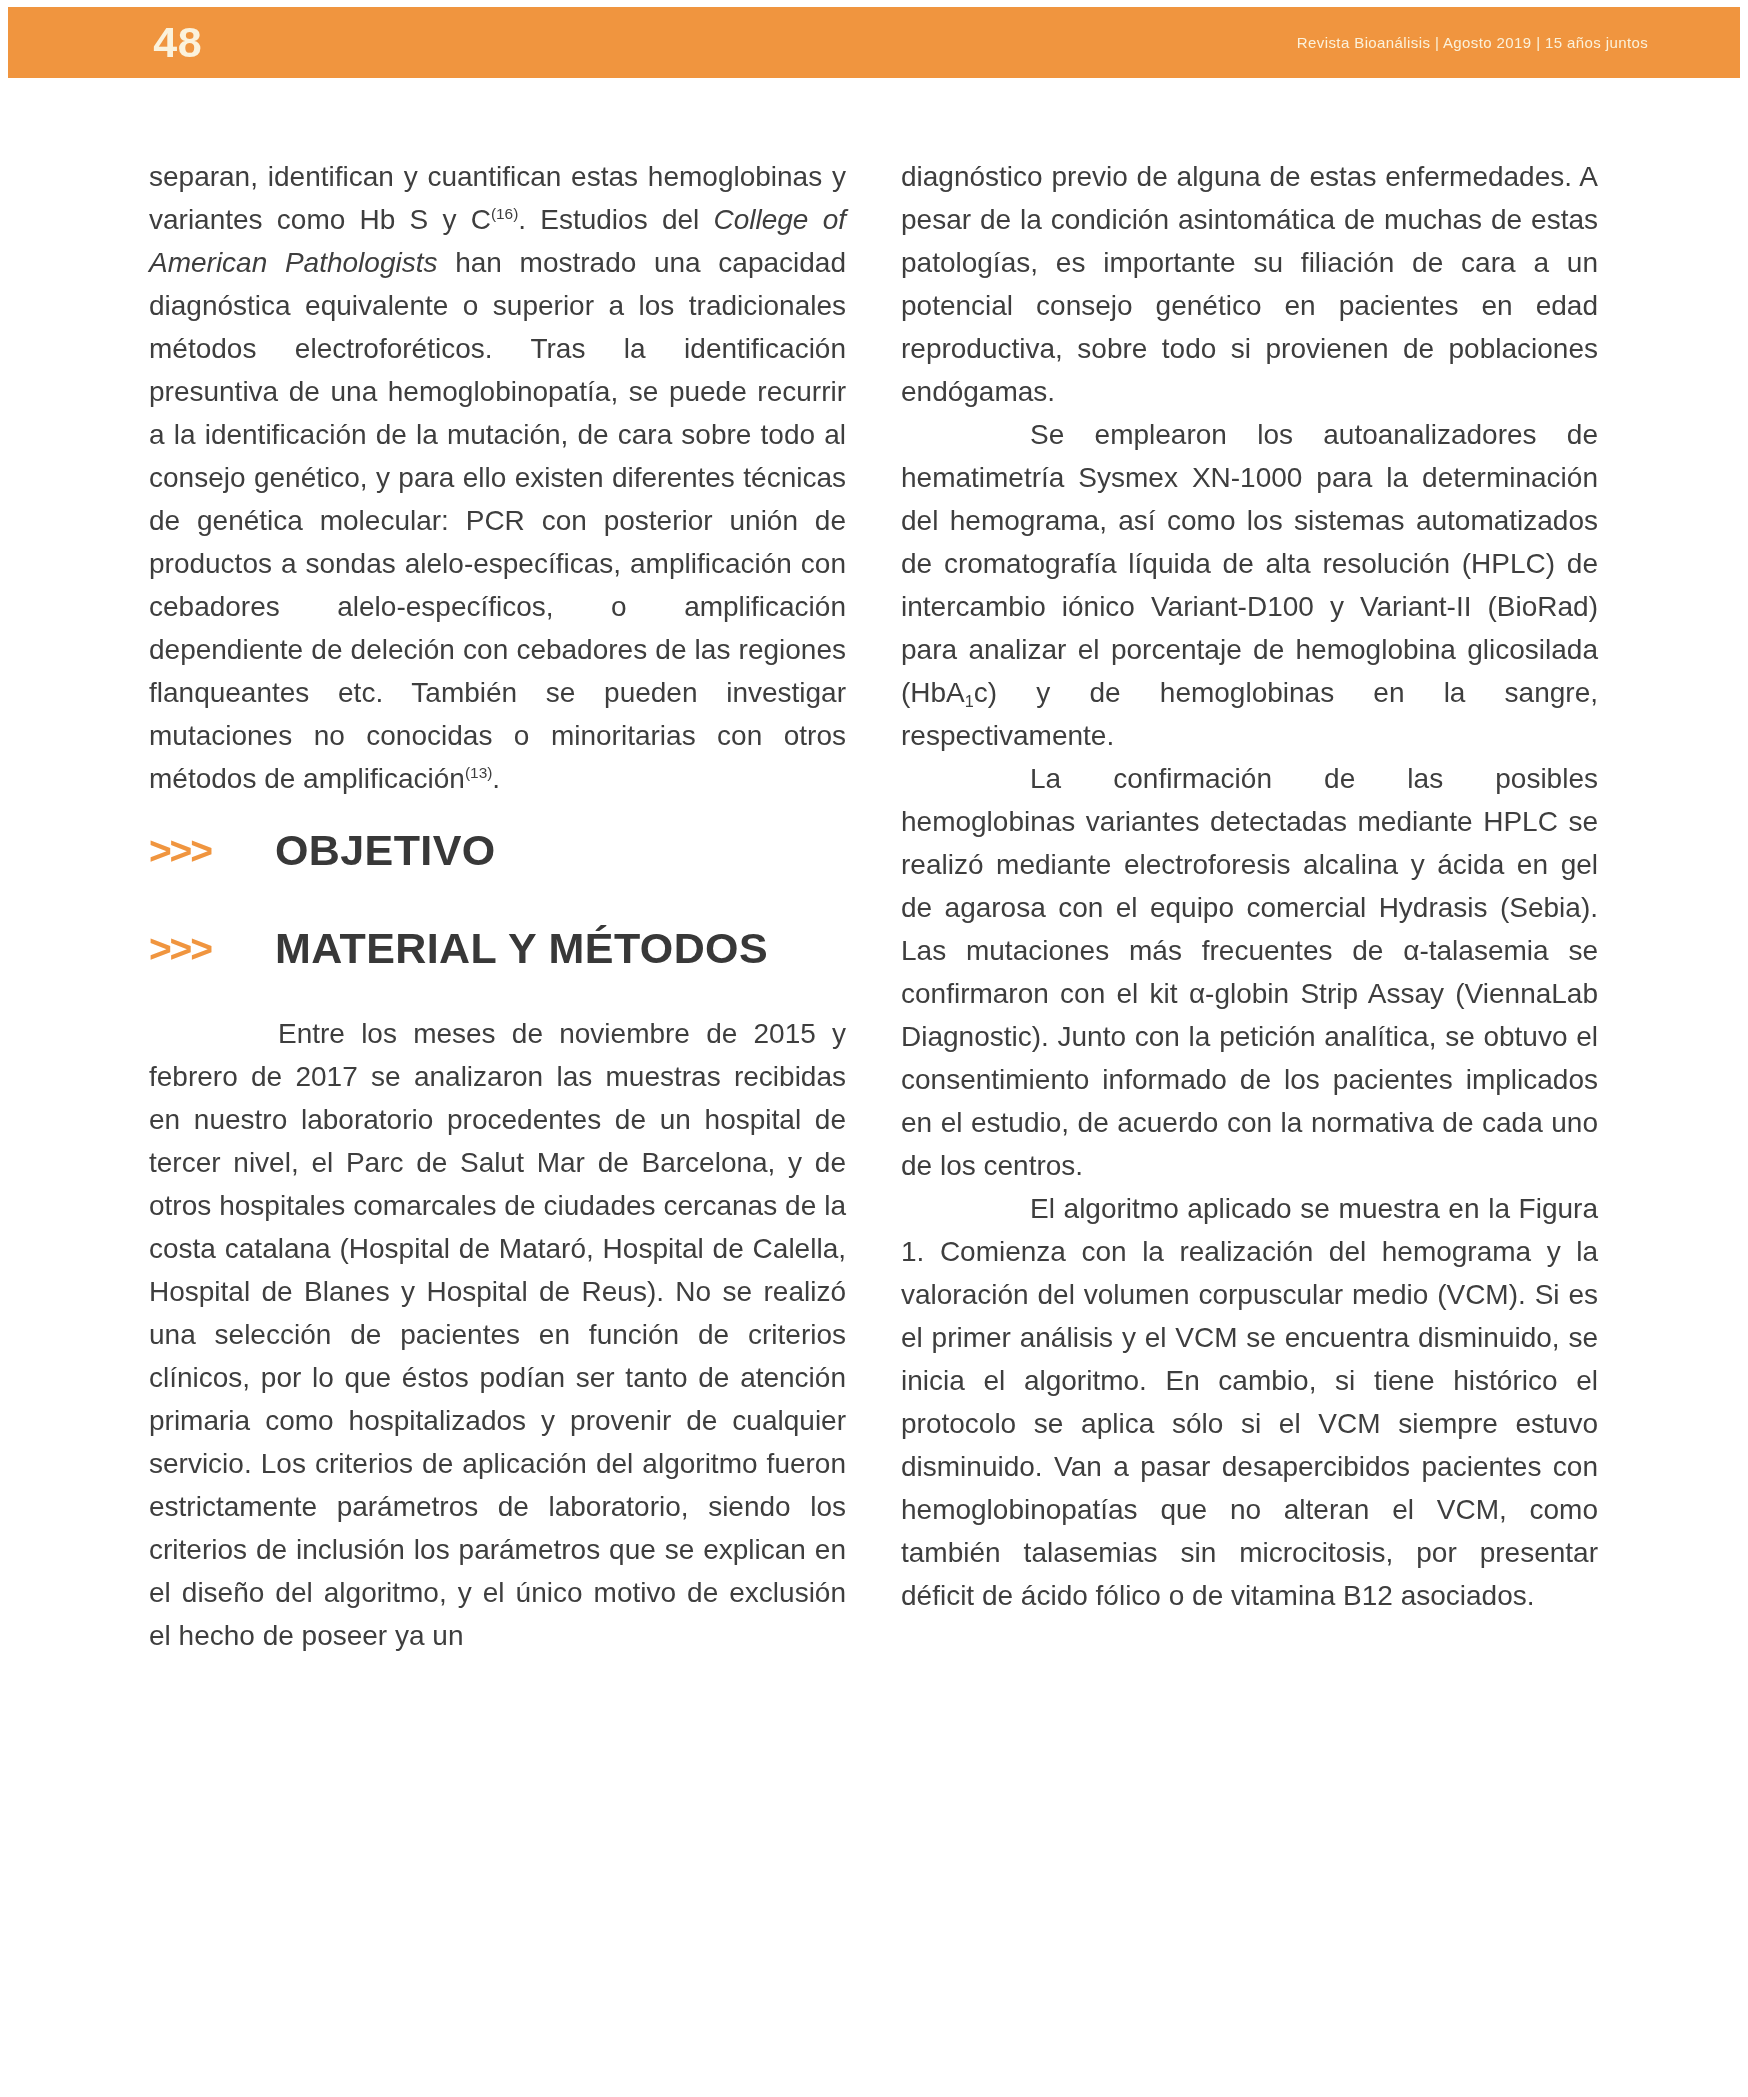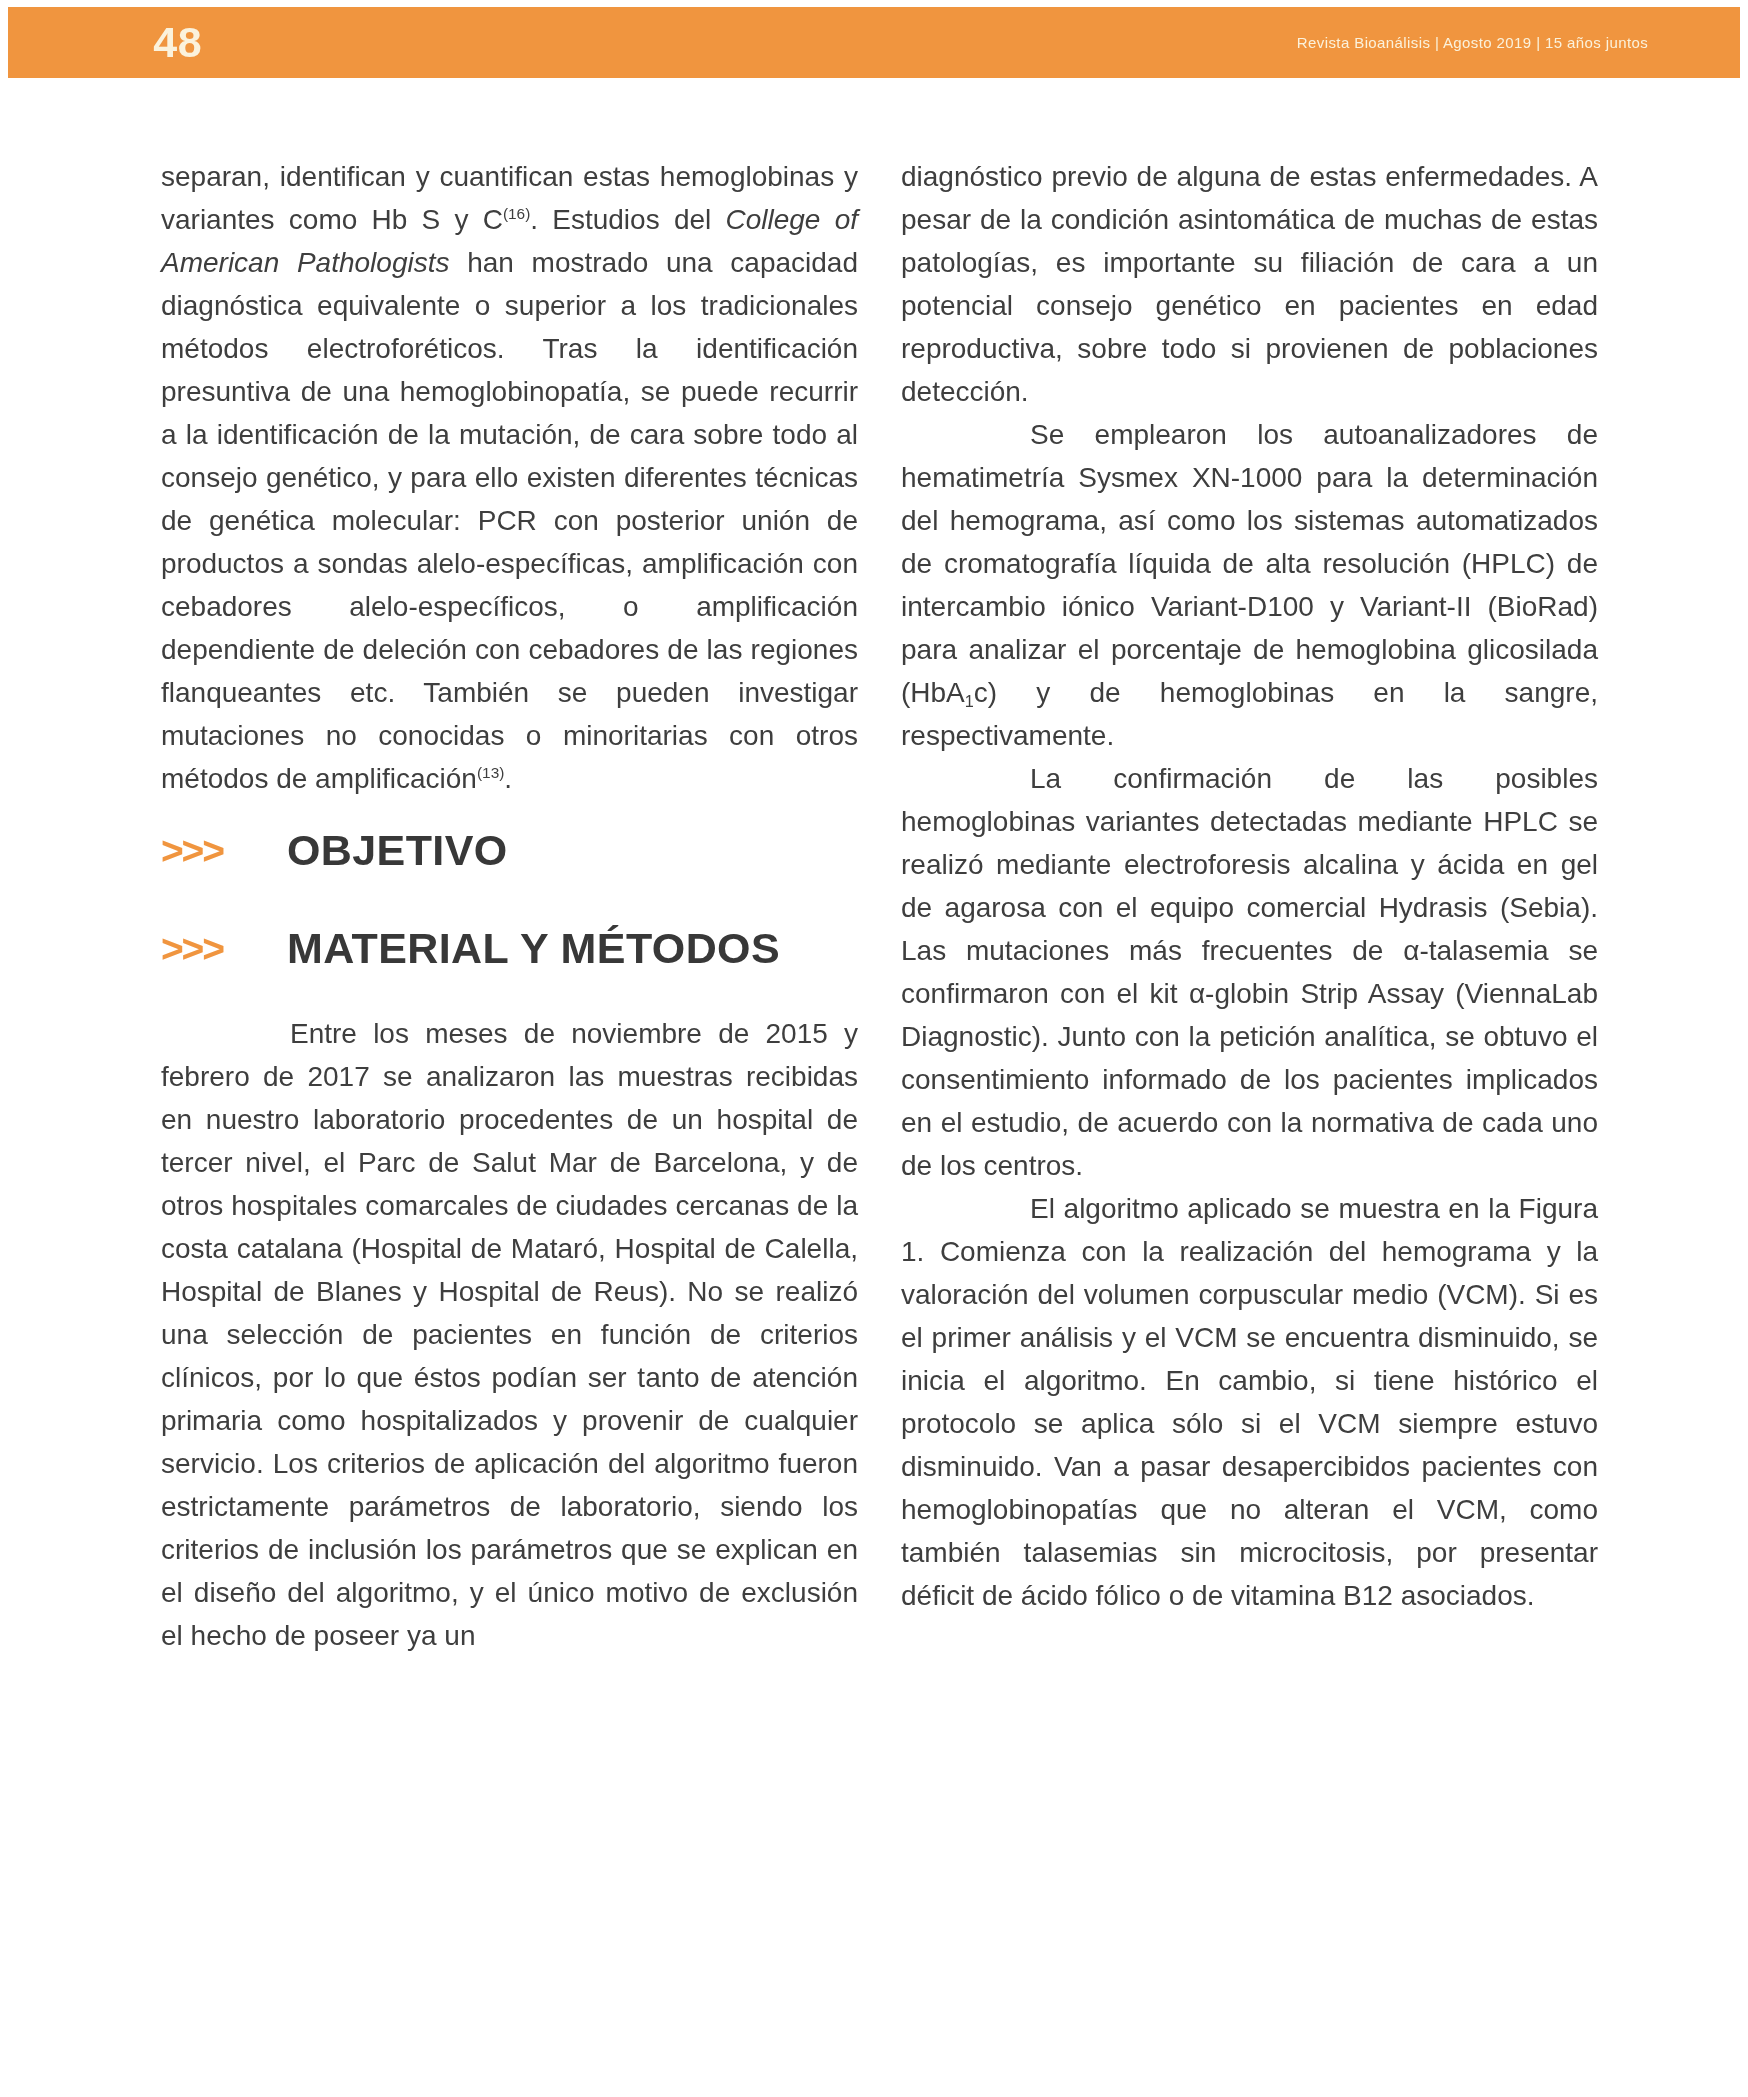--- a/index.html
+++ b/index.html
@@ -39,21 +39,21 @@
     color: var(--header_text, #FBF2DC);
   }
 
   
   .col {
     position: absolute;
     top: 155px;
     width: 697px;
     color: var(--body_text, #3E3E3E);
   }
-  .col-left  { left: 149px; margin-left: 12px; }
+  .col-left  { left: 149px; }
   .col-right { left: 901px; }
 
   p.body {
     margin: 0;
     font-size: 28px;
     line-height: 43px;
     text-align: justify;
   }
   p.indent { text-indent: 129px; }
   p.gap    { }
@@ -113,21 +113,21 @@
 
     <h2 class="section mym">
       <span class="chev">&gt;&gt;&gt;</span>
       <span class="section-label">MATERIAL Y MÉTODOS</span>
     </h2>
 
     <p class="body indent"><span>Entre los meses de noviembre de 2015 y febrero de 2017 se analizaron las muestras recibidas en nuestro laboratorio procedentes de un hospital de tercer nivel, el Parc de Salut Mar de Barcelona, y de otros hospitales comarcales de ciudades cercanas de la costa catalana (Hospital de Mataró, Hospital de Calella, Hospital de Blanes y Hospital de Reus). No se realizó una selección de pacientes en función de criterios clínicos, por lo que éstos podían ser tanto de atención primaria como hospitalizados y provenir de cualquier servicio. Los criterios de aplicación del algoritmo fueron estrictamente parámetros de laboratorio, siendo los criterios de inclusión los parámetros que se explican en el diseño del algoritmo, y el único motivo de exclusión el hecho de poseer ya un</span></p>
   </section>
 
   <section class="col col-right">
-    <p class="body"><span>diagnóstico previo de alguna de estas enfermedades. A pesar de la condición asintomática de muchas de estas patologías, es importante su filiación de cara a un potencial consejo genético en pacientes en edad reproductiva, sobre todo si provienen de poblaciones detección.</span></p>
+    <p class="body"><span>diagnóstico previo de alguna de estas enfermedades. A pesar de la condición asintomática de muchas de estas patologías, es importante su filiación de cara a un potencial consejo genético en pacientes en edad reproductiva, sobre todo si provienen de poblaciones endógamas.</span></p>
 
     <p class="body indent gap"><span>Se emplearon los autoanalizadores de hematimetría Sysmex XN-1000 para la determinación del hemograma, así como los sistemas automatizados de cromatografía líquida de alta resolución (HPLC) de intercambio iónico Variant-D100 y Variant-II (BioRad) para analizar el porcentaje de hemoglobina glicosilada (HbA</span><sub>1</sub><span>c) y de hemoglobinas en la sangre, respectivamente.</span></p>
 
     <p class="body indent gap"><span>La confirmación de las posibles hemoglobinas variantes detectadas mediante HPLC se realizó mediante electroforesis alcalina y ácida en gel de agarosa con el equipo comercial Hydrasis (Sebia). Las mutaciones más frecuentes de α-talasemia se confirmaron con el kit α-globin Strip Assay (ViennaLab Diagnostic). Junto con la petición analítica, se obtuvo el consentimiento informado de los pacientes implicados en el estudio, de acuerdo con la normativa de cada uno de los centros.</span></p>
 
 
     <p class="body indent"><span>El algoritmo aplicado se muestra en la Figura 1. Comienza con la realización del hemograma y la valoración del volumen corpuscular medio (VCM). Si es el primer análisis y el VCM se encuentra disminuido, se inicia el algoritmo. En cambio, si tiene histórico el protocolo se aplica sólo si el VCM siempre estuvo disminuido. Van a pasar desapercibidos pacientes con hemoglobinopatías que no alteran el VCM, como también talasemias sin microcitosis, por presentar déficit de ácido fólico o de vitamina B12 asociados.</span></p>
   </section>
 
 </div>

